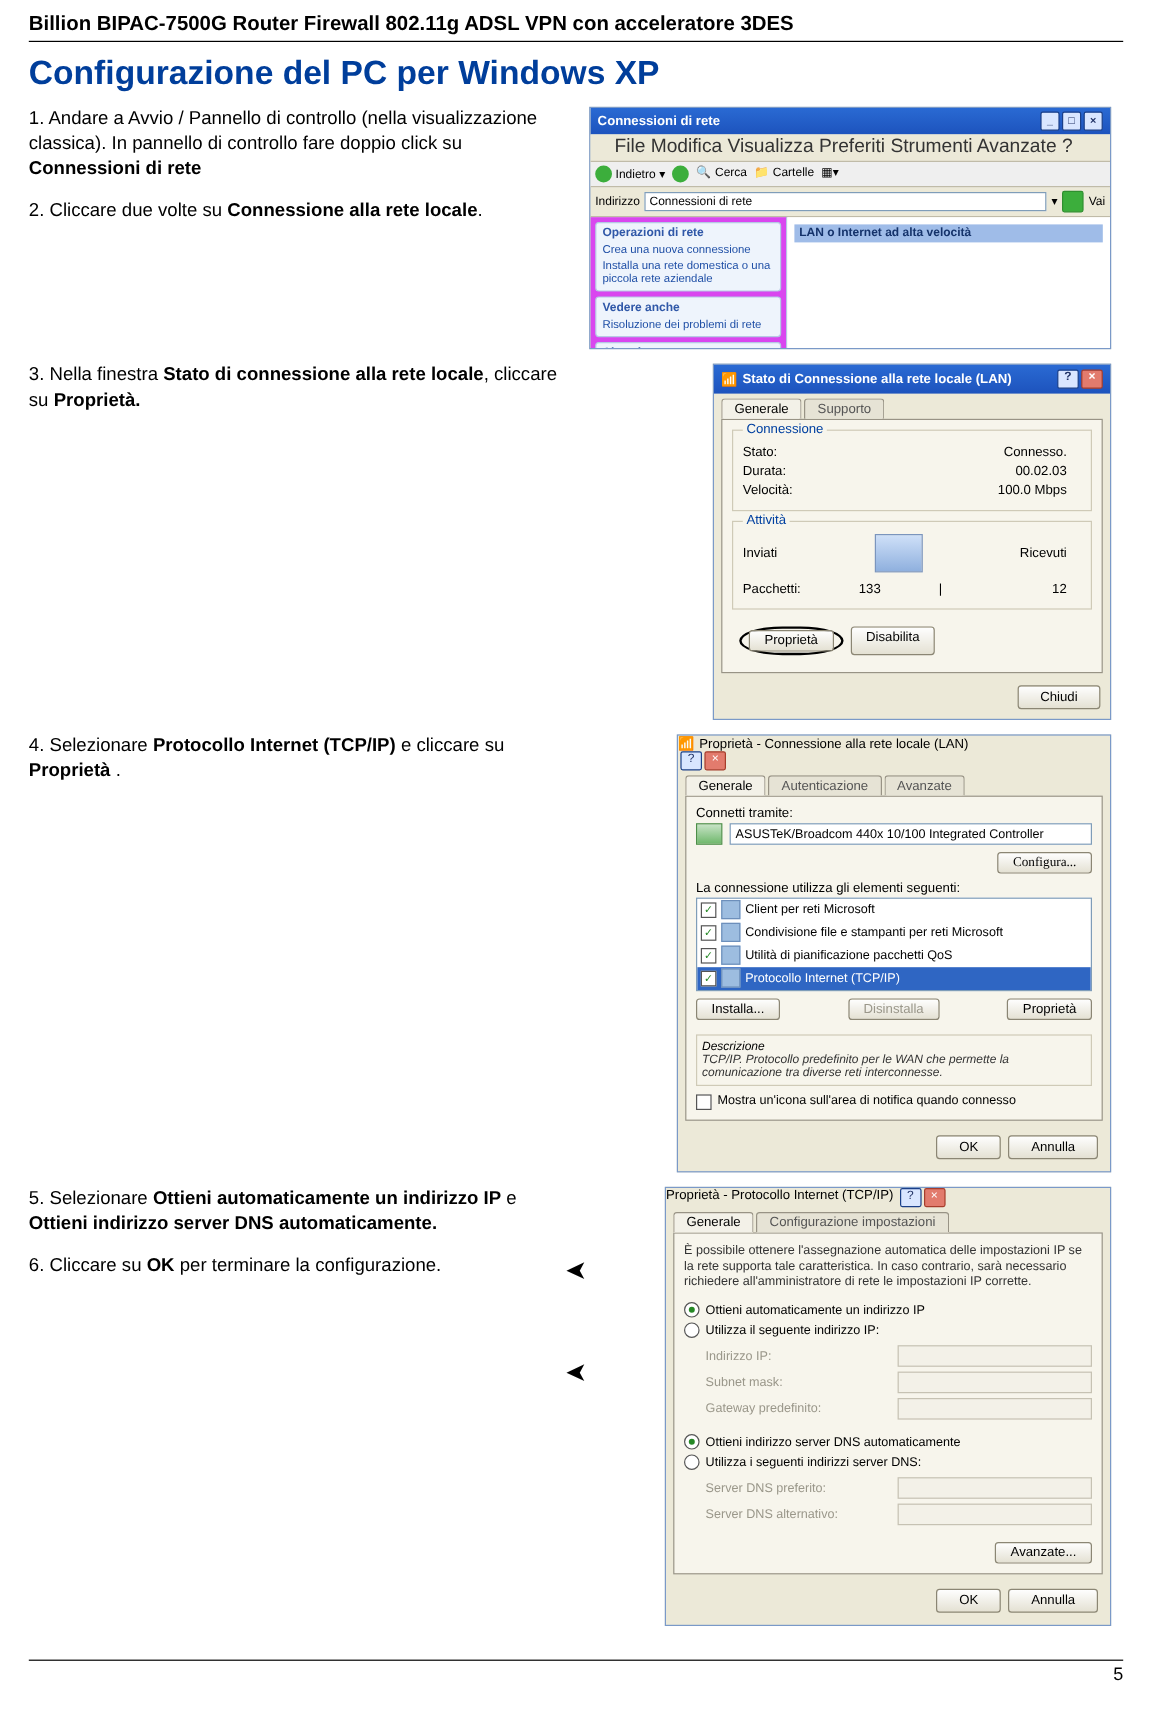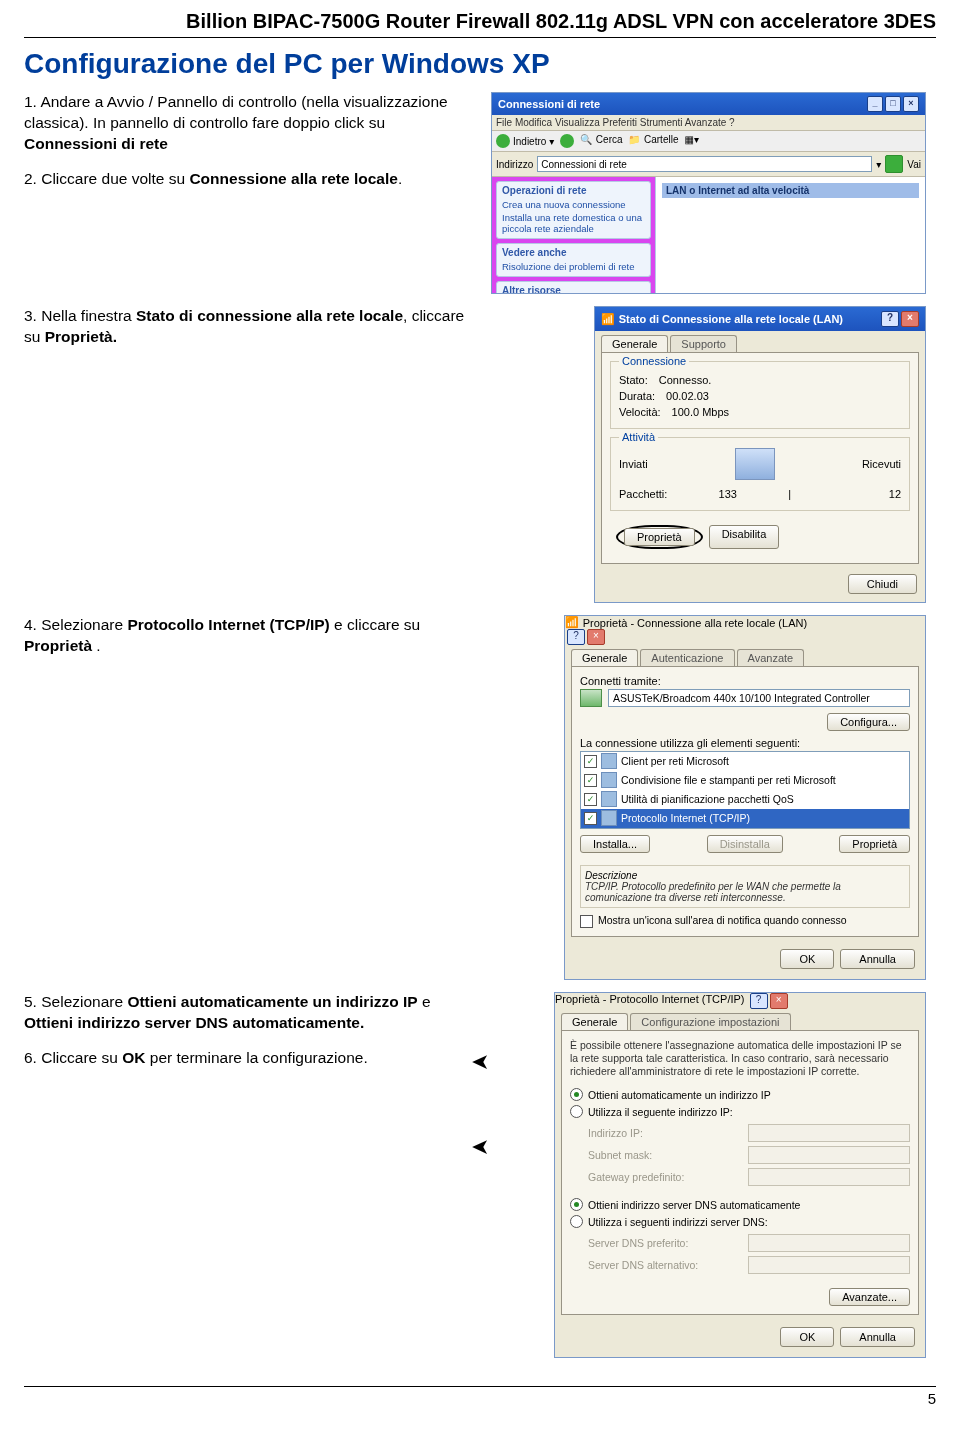--- a/index.html
+++ b/index.html
@@ -6,23 +6,23 @@
     margin: 0;
     font-family: Arial, Helvetica, sans-serif;
     background: #fff;
     width: 960px;
   }
   .page {
     padding: 8px 24px 24px 24px;
     position: relative;
   }
   .header-line {
-    text-align: right;
+    text-align: left;
     font-weight: bold;
-    font-size: 20px;
+    font-size: 17px;
     padding: 2px 0 4px 0;
   }
   .header-rule-top {
     border-top: 1px solid #000;
     margin-bottom: 10px;
   }
   h1.section-title {
     color: #003E9B;
     font-size: 28px;
     font-weight: bold;
@@ -66,21 +66,21 @@
     display:flex;
     justify-content:space-between;
     align-items:center;
   }
   .titlebar .winbtns span{
     display:inline-block; width:14px; height:14px; margin-left:2px;
     background:#d9e6ff; border:1px solid #1a3f88; border-radius:2px;
     font-size:9px; line-height:12px; text-align:center; color:#236;
   }
   .explorer .menubar{
-    background:#ece9d8; padding:2px 4px; color:#333; font-size:10px;
+    background:#ece9d8; padding:2px 20px; color:#333; font-size:16px;
     border-bottom:1px solid #c0bba8;
   }
   .explorer .toolbar{
     background:#efefef; padding:3px 4px; display:flex; gap:6px; align-items:flex-start;
     border-bottom:1px solid #c0bba8; font-size:10px;
   }
   .tb-btn{display:inline-flex; align-items:center; gap:3px;}
   .icon-circle{width:14px;height:14px;border-radius:50%;background:#3cae3c;display:inline-block;}
   .explorer .addrbar{
     padding:3px 4px; display:flex; gap:4px; align-items:center;
@@ -103,23 +103,23 @@
   
   .status-dlg{width:330px; margin-left:auto;}
   .status-dlg .titlebar{background:linear-gradient(#2a6ad3,#1d53bd);color:#fff;padding:4px 6px;font-weight:bold;display:flex;justify-content:space-between;}
   .titlebar .tcap{display:flex;align-items:center;gap:4px;}
   .hb{display:inline-block;width:16px;height:14px;background:#d9e6ff;border:1px solid #1a3f88;border-radius:2px;font-size:10px;text-align:center;line-height:12px;color:#236;margin-left:2px;}
   .hb.red{background:#e27b6d;color:#fff;border-color:#a63c2b;}
   .tabs{padding:4px 6px 0 6px;}
   .tab{display:inline-block;border:1px solid #989385;border-bottom:none;background:#f3f1e8;padding:2px 10px;font-size:11px;border-radius:3px 3px 0 0;margin-right:-1px;}
   .tab.inactive{background:#e6e3d5;color:#555;}
   .tabpanel{border:1px solid #989385;background:#f7f5ec;margin:0 6px 6px 6px;padding:8px;}
-  .groupbox{border:1px solid #cfcab7;padding:10px 8px 8px 8px;margin-bottom:8px;position:relative;}
+  .groupbox{border:1px solid #cfcab7;padding:10px 20px 8px 8px;margin-bottom:8px;position:relative;}
   .groupbox .legend{position:absolute;top:-7px;left:8px;background:#f7f5ec;padding:0 3px;color:#0040a0;font-size:11px;}
-  .kv{display:flex;font-size:11px;padding:2px 0;gap:11px;}
+  .kv{display:flex;justify-content:space-between;font-size:11px;padding:2px 0;gap:11px;}
   .activity-row{display:flex;justify-content:space-between;align-items:center;font-size:11px;}
   .act-icon{width:38px;height:30px;background:linear-gradient(#cfe0f8,#8fb0de);border:1px solid #7b95bd;margin:0 8px;}
   .btnrow{padding:6px;display:flex;gap:6px;}
   .xp-btn{display:inline-block;background:linear-gradient(#fefefe,#e4e1d3);border:1px solid #8b8674;border-radius:3px;padding:2px 12px;font-size:11px;color:#000;}
   .xp-btn.big{padding:3px 18px;}
   .oval{border:2px solid #000;border-radius:50%/60%;padding:1px 6px;display:inline-block;}
 
   
   .prop-dlg{width:360px; margin-left:auto;}
   .prop-dlg .tabpanel{font-size:11px;}
@@ -300,21 +300,21 @@
           <span class="tab">Generale</span>
           <span class="tab inactive">Autenticazione</span>
           <span class="tab inactive">Avanzate</span>
         </div>
         <div class="tabpanel">
           <div>Connetti tramite:</div>
           <div class="connect-field">
             <span class="nic-icon"></span>
             <span class="nic-input">ASUSTeK/Broadcom 440x 10/100 Integrated Controller</span>
           </div>
-          <div style="text-align:right;"><span class="xp-btn">Configura...</span></div>
+          <div style="text-align:right;font-family:Liberation Serif, serif;"><span class="xp-btn">Configura...</span></div>
           <div style="margin-top:6px;">La connessione utilizza gli elementi seguenti:</div>
           <div class="list-box">
             <div class="li">
                 <span class="chk">✓</span>
                 <span class="it-ic"></span>
                 <span>Client per reti Microsoft</span>
               </div>
             <div class="li">
                 <span class="chk">✓</span>
                 <span class="it-ic"></span>

